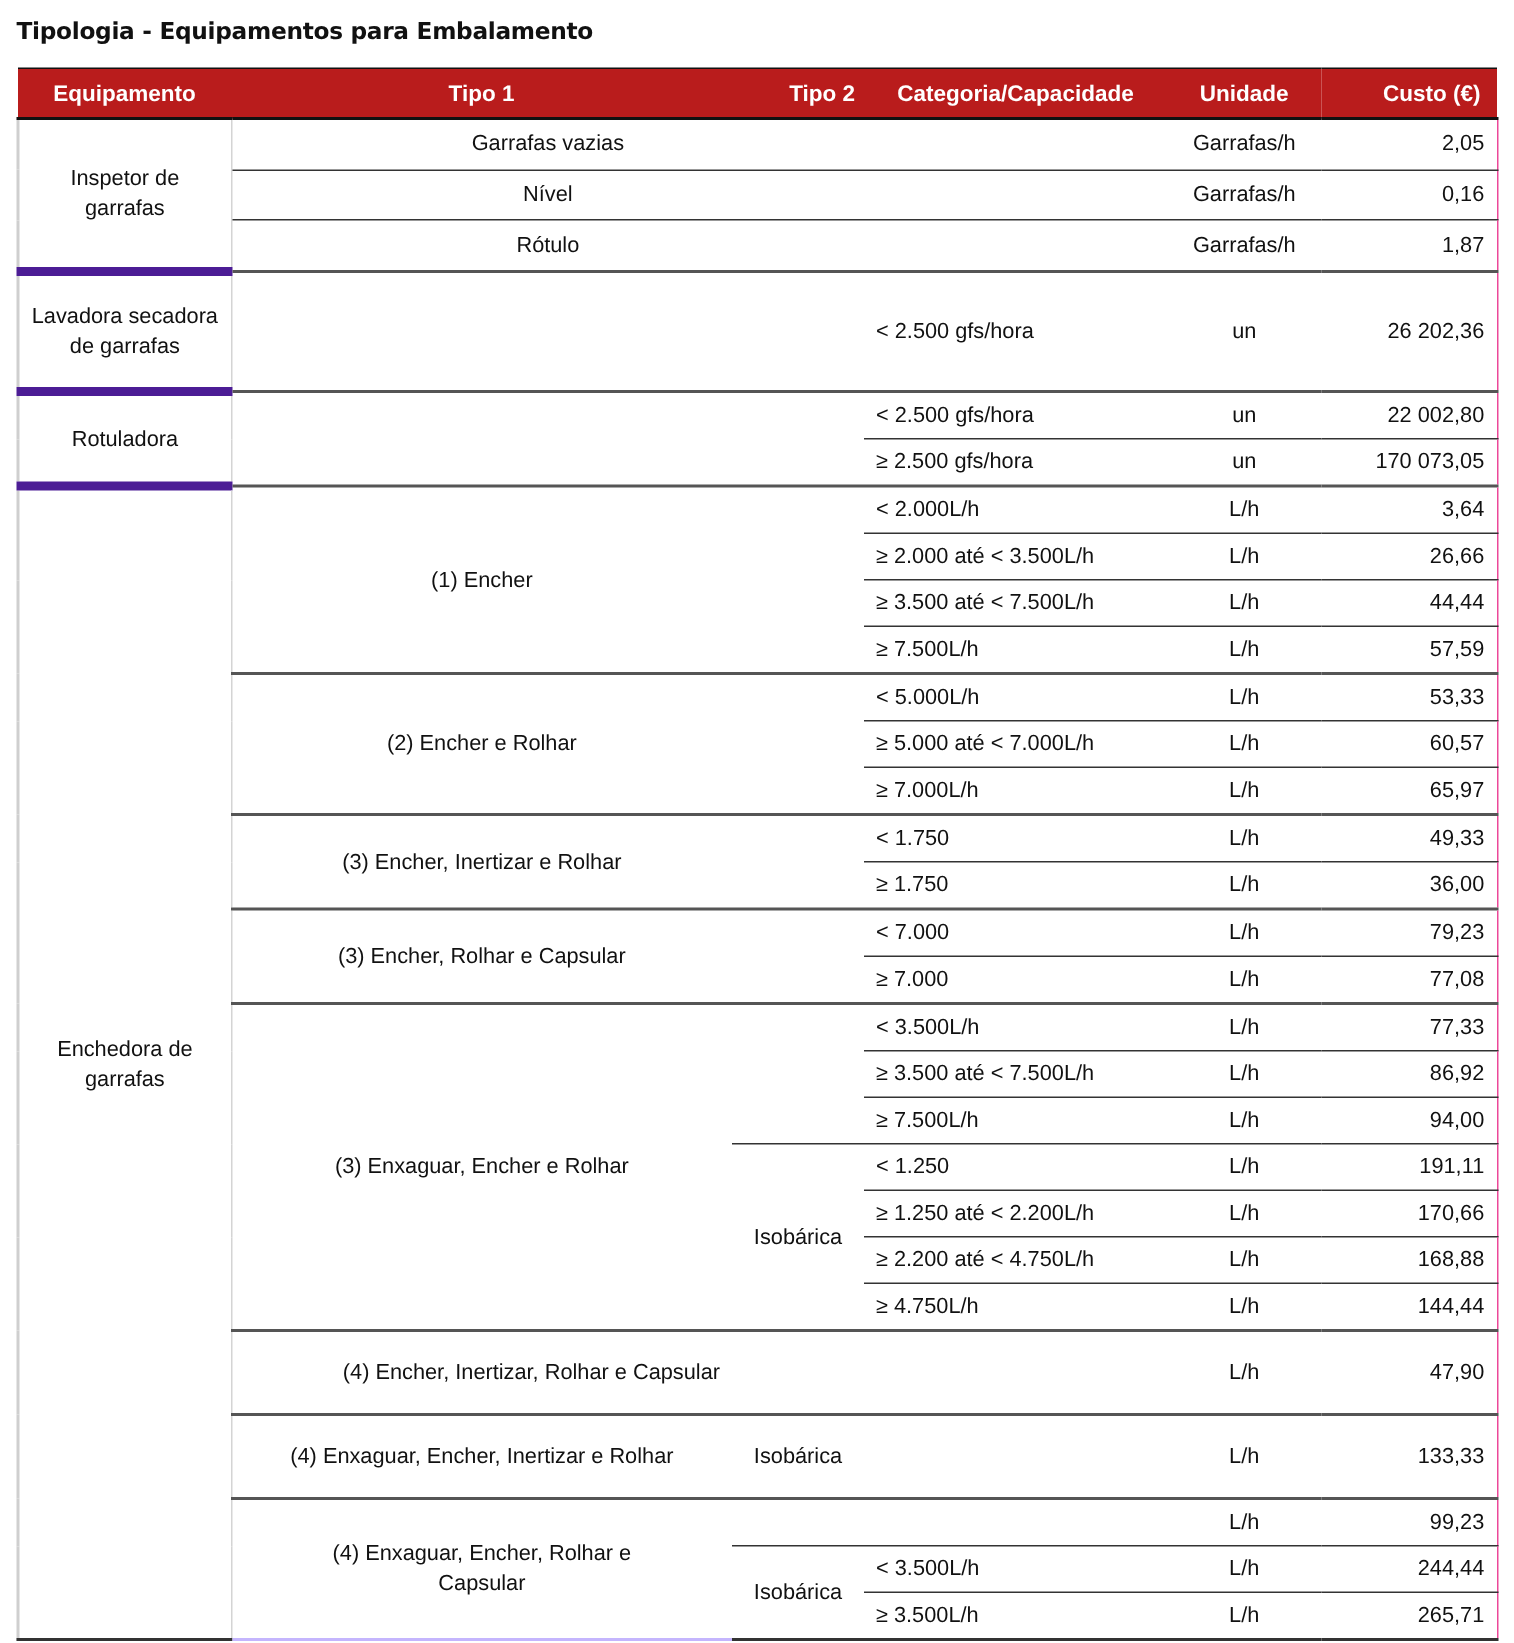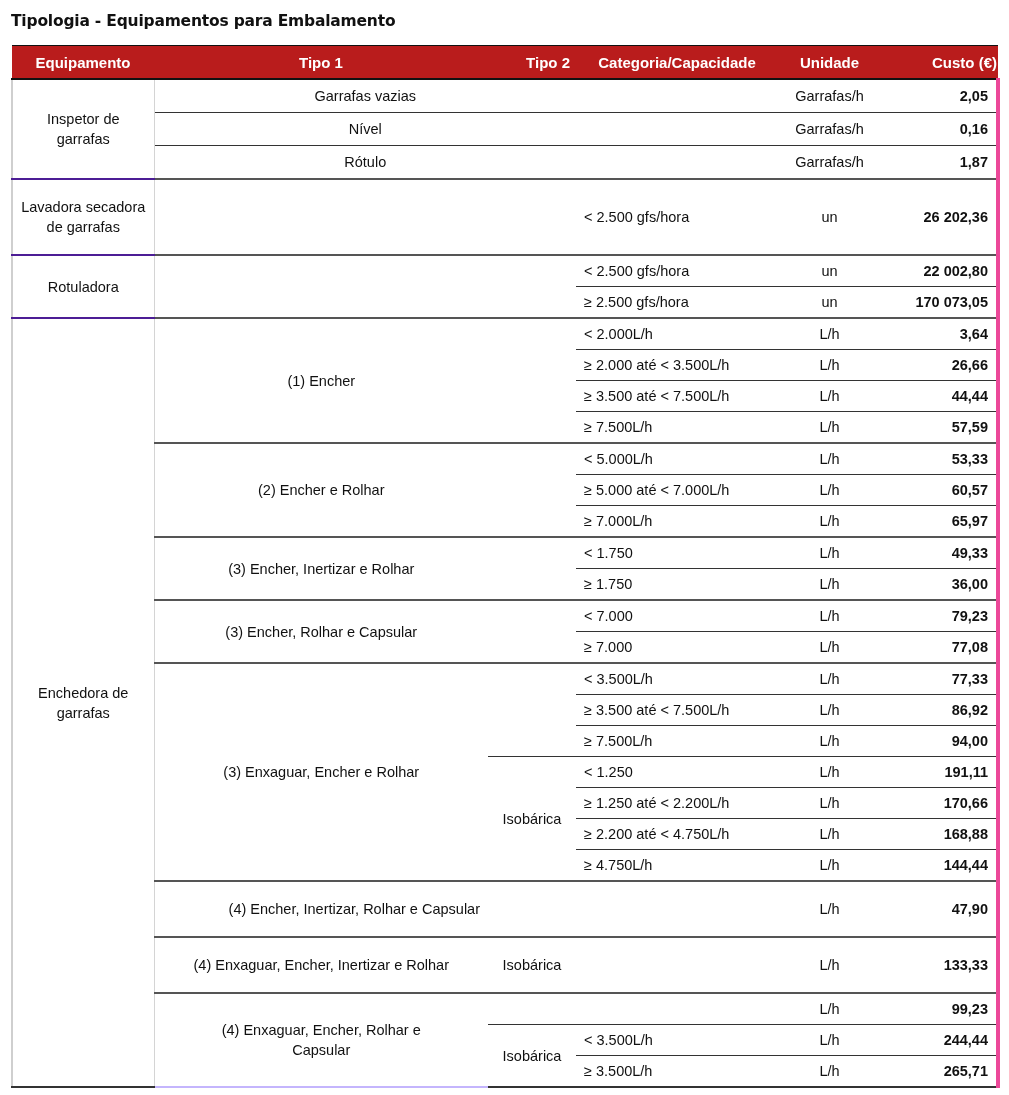--- a/index.html
+++ b/index.html
@@ -5,31 +5,31 @@
   html, body { margin: 0; padding: 0; background: #ffffff; }
   body { width: 1009px; height: 1095px; position: relative; overflow: hidden;
          font-family: "Liberation Sans", sans-serif; color: #111; }
   .title { position: absolute; left: 11px; top: 12px; font-size: 15.5px; font-weight: bold;
            font-family: "DejaVu Sans", sans-serif; letter-spacing: -0.2px; color: #111; text-align: right; }
   table.main { position: absolute; left: 11px; top: 45px; border-collapse: collapse;
                table-layout: fixed; width: 986px; font-size: 14.5px; }
   table.main th { background: #b91c1c; color: #fff; font-weight: bold; height: 32px;
                   text-align: center; font-size: 15px; padding: 0; border-bottom: 2px solid #111;
                   border-top: 1px solid #111; }
-  table.main th.custo { text-align: right; padding-right: 1px; }
+  table.main th.custo { text-align: right; padding-right: 11px; }
   table.main td { padding: 0 8px; vertical-align: middle; height: 30px; }
   td.equip { text-align: center; border-left: 2px solid #cfcfcf; border-right: 1px solid #d4d4d4;
-             border-bottom: 2px solid #4c1d95; line-height: 20px; padding: 0 4px; }
+             border-bottom: 6px solid #4c1d95; line-height: 20px; padding: 0 4px; }
   td.tipo1 { text-align: center; border-bottom: 2px solid #555; }
   td.tipo1.span12 { border-bottom: 1.5px solid #333; margin-top: 24px; }
   td.tipo2 { text-align: center; padding: 0 4px; margin-top: 40px; }
   td.cat { text-align: left; border-bottom: 1.5px solid #333; white-space: nowrap; }
   td.unid { text-align: center; border-bottom: 1.5px solid #333; white-space: nowrap; }
-  td.custo { text-align: right; border-bottom: 1.5px solid #333; border-right: 4px solid #ec4899;
-             padding-right: 4px; white-space: nowrap; font-weight: bold; }
+  td.custo { text-align: right; border-bottom: 1.5px solid #333; border-right: 1px solid #ec4899;
+             padding-right: 4px; white-space: nowrap; }
   tr.grpend td.cat, tr.grpend td.unid, tr.grpend td.custo, tr.grpend td.tipo2 { border-bottom: 2px solid #555; }
   td.tipo2.isob { border-bottom: 2px solid #555; }
   tr.last td { border-bottom: 2px solid #333 !important; }
   .nowrap { white-space: nowrap; }
 </style>
 </head>
 <body>
 
 <div class="title">Tipologia - Equipamentos para Embalamento</div>
 

